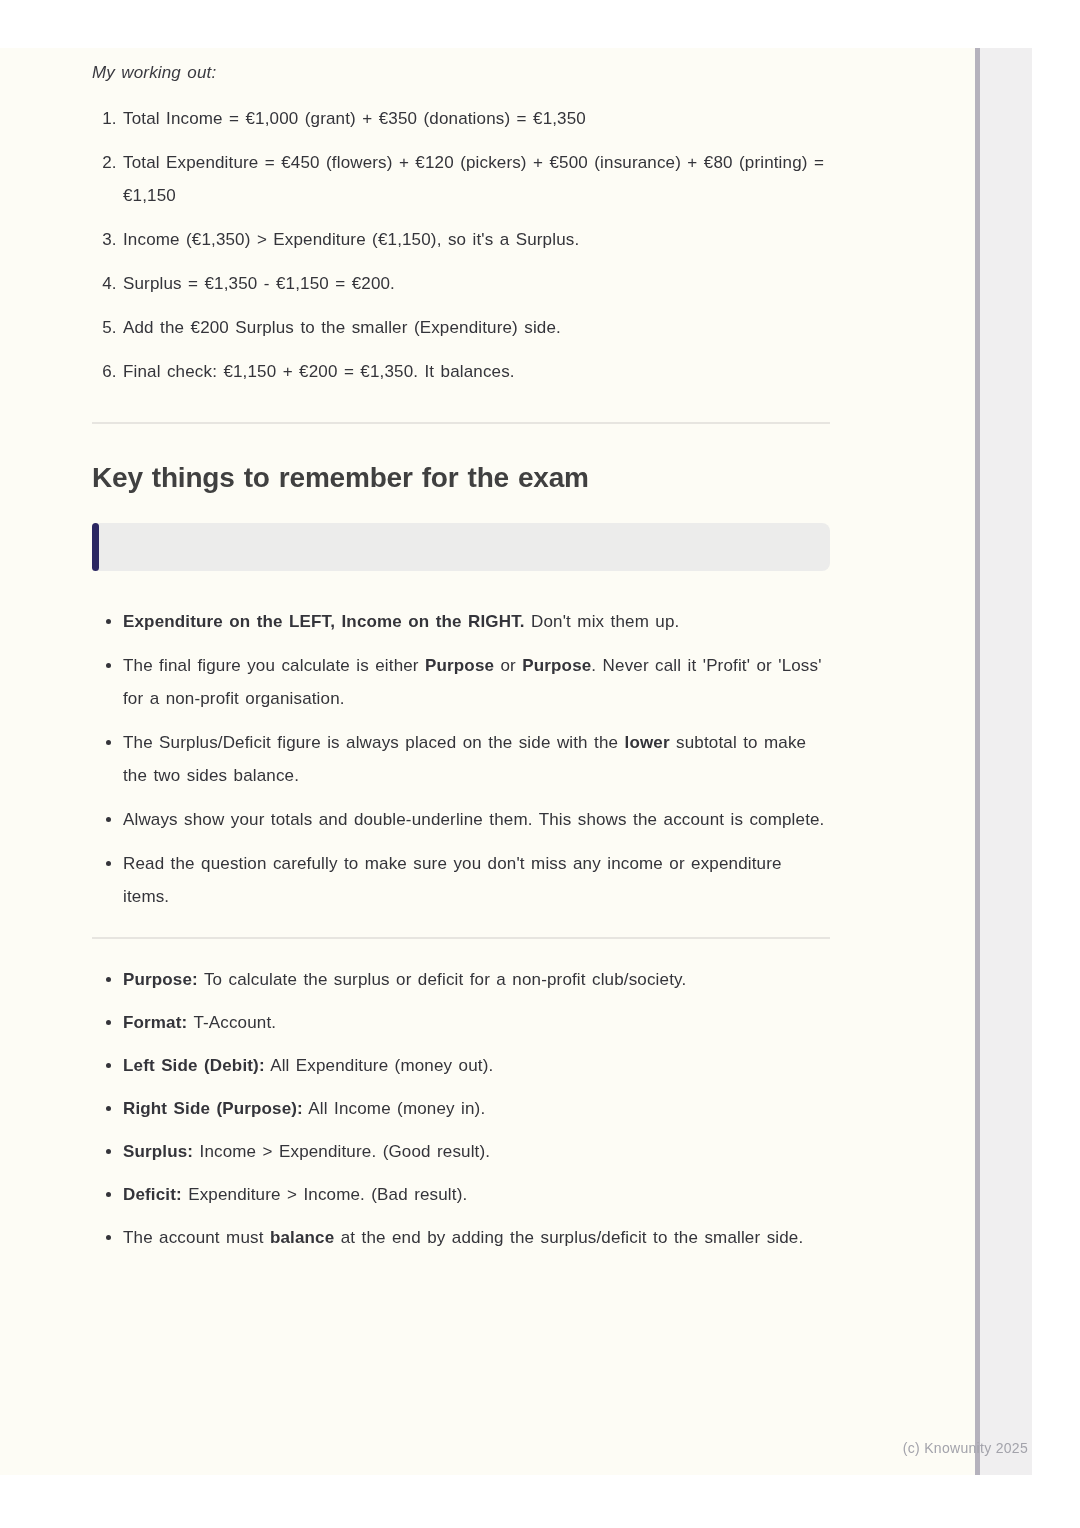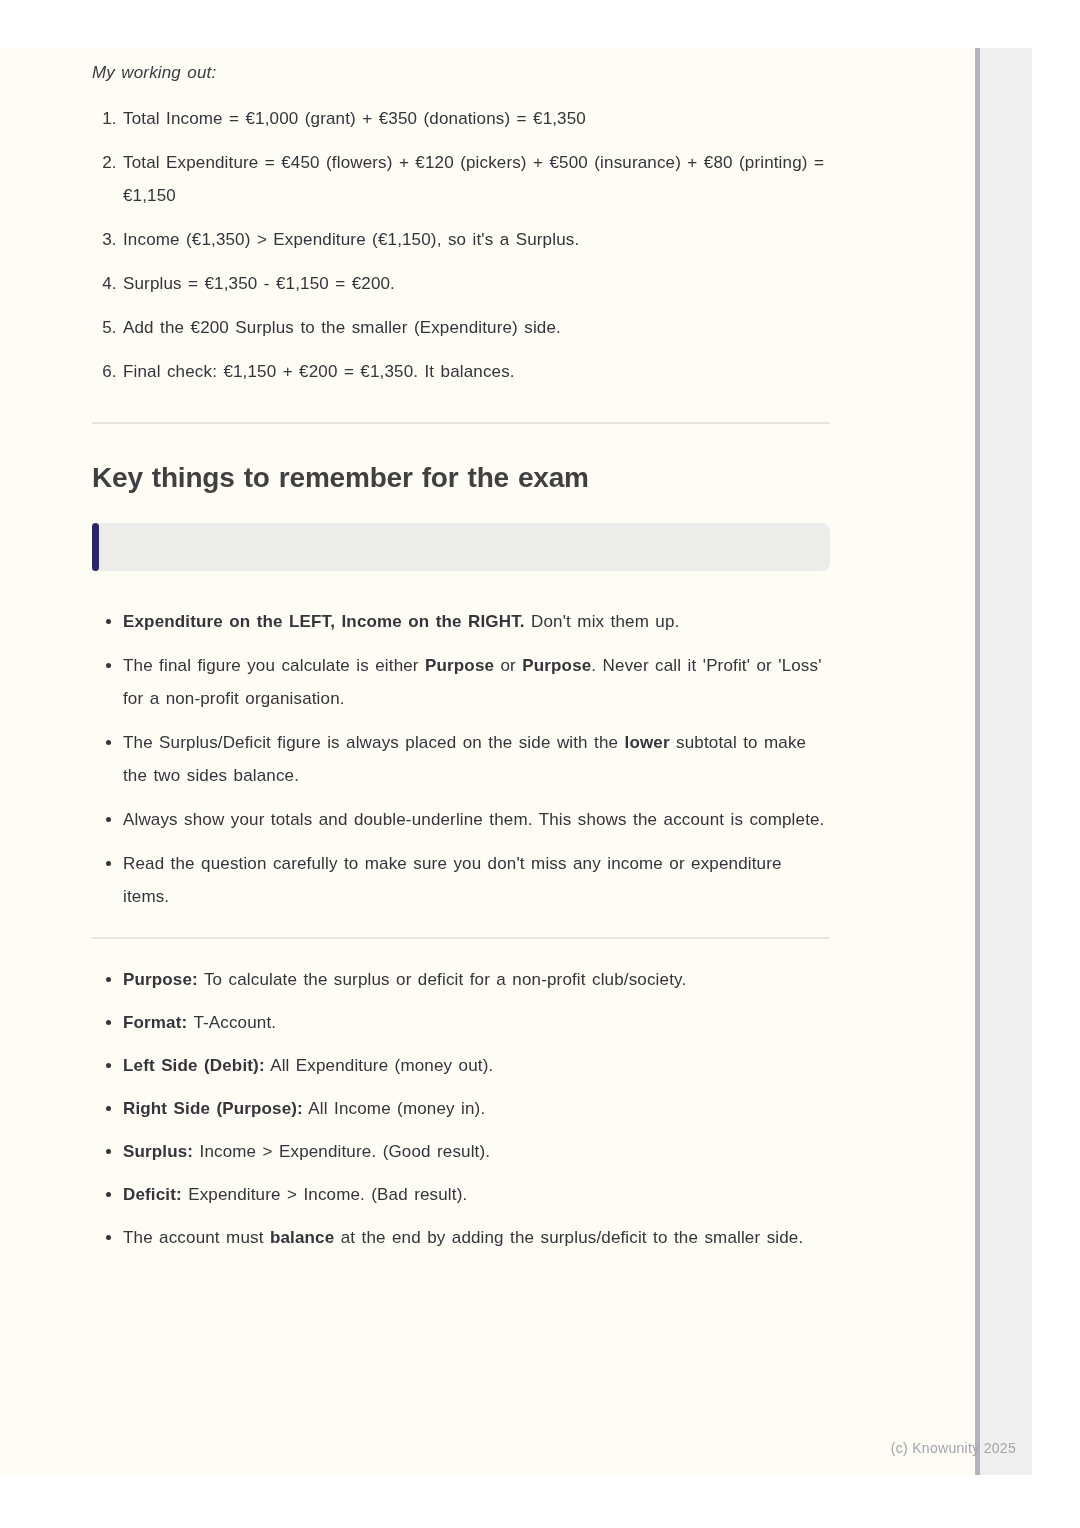--- a/index.html
+++ b/index.html
@@ -91,21 +91,21 @@
   }
   ul.bullets li { margin-bottom: 10px; }
   ul.bullets li:last-child { margin-bottom: 0; }
   ul.bullets.exam { margin-top: 34px; }
   ul.bullets.exam li { margin-bottom: 11px; }
   ul.bullets.summary { margin-top: 24px; }
   .b { font-weight: 700; }
   .watermark {
     position: absolute;
     top: 1440px;
-    right: 64px;
+    right: 52px;
     font-size: 14px;
     line-height: 16px;
     color: #a3a3ab;
     letter-spacing: 0.3px;
     z-index: 5;
   }
 </style>
 </head>
 <body>
 

